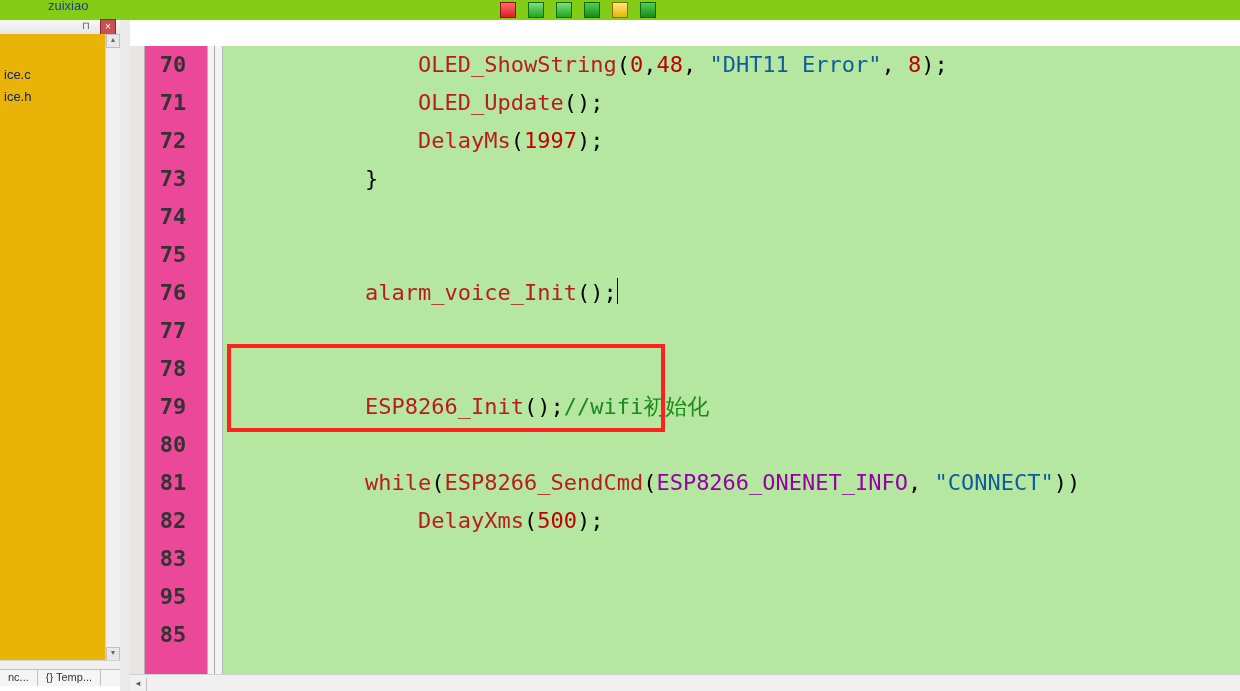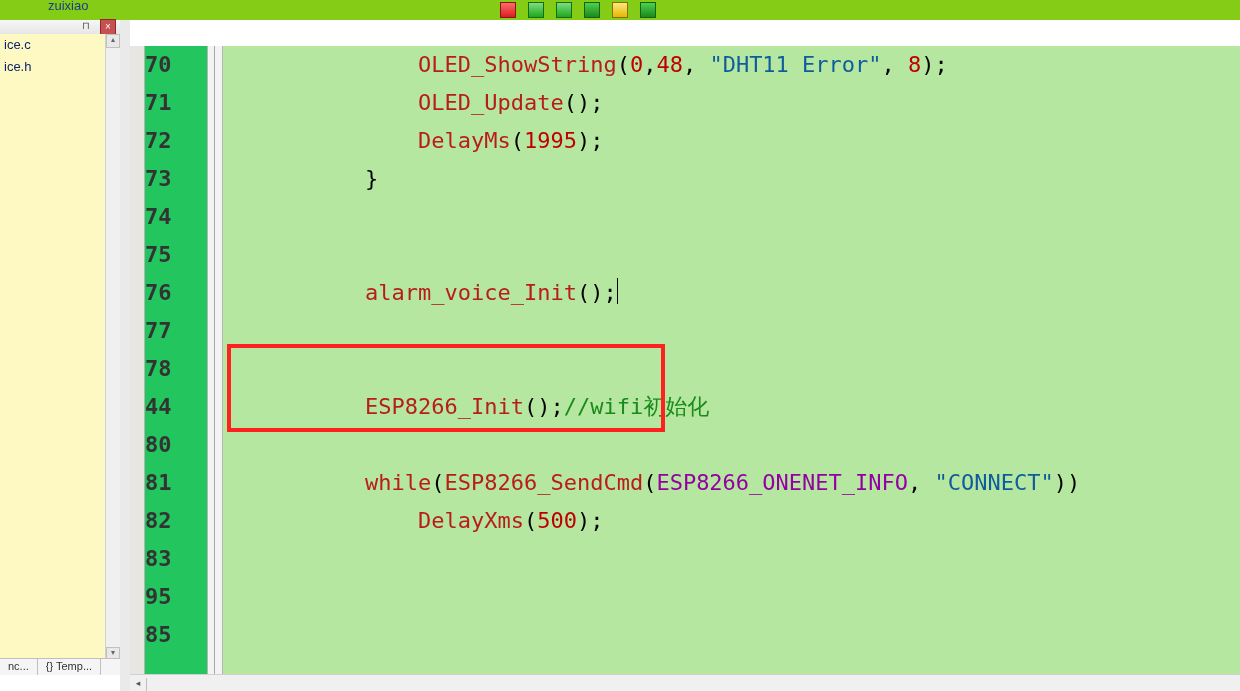--- a/index.html
+++ b/index.html
@@ -77,21 +77,22 @@
   border: 1px solid #8a2a2a;
   color: #fff;
   font-size: 10px;
   line-height: 13px;
   text-align: center;
 }
 .left-pane .tree-body {
   position: absolute;
   top: 14px; left: 0; right: 14px;
   bottom: 30px;
-  background: #fef9c3;
+  background: #eab308;
+  padding-top: 30px;
 }
 .left-pane .tree-body .file-item {
   padding-left: 4px;
   color: #0a246a;
   font-size: 13px;
   line-height: 22px;
   white-space: nowrap;
 }
 .left-pane .vscroll {
   position: absolute;
@@ -113,21 +114,21 @@
 .left-pane .vscroll .down-arrow { position: absolute; bottom: 0; left:0; right:0; }
 .left-pane .hscroll {
   position: absolute;
   left: 0; right: 0; bottom: 16px;
   height: 14px;
   background: #f0f0f0;
   border-top: 1px solid #d0d0d0;
 }
 .left-pane .bottom-tabs {
   position: absolute;
-  left: 0; right: 0; bottom: 16px;
+  left: 0; right: 0; bottom: 5px;
   height: 16px;
   background: #f5f5f5;
   border-top: 1px solid #c0c0c0;
   display: flex;
   overflow: hidden;
 }
 .left-pane .bottom-tabs .btab {
   border-right: 1px solid #c0c0c0;
   padding: 1px 8px;
   font-size: 11px;
@@ -251,23 +252,23 @@
   font-size: 22px;
   line-height: 38px;
 }
 .margin-rail {
   width: 14px;
   background: #e8e6e0;
   border-right: 1px solid #b5b5b5;
 }
 .ln-gutter {
   width: 56px;
-  background: #22c55e;
+  background: #ec4899;
   border-right: 1px solid #b5b5b5;
-  text-align: left;
+  text-align: center;
   padding-right: 6px;
   color: #333;
   font-weight: 600;
 }
 .ln-gutter div { height: 38px; }
 .fold-rail {
   width: 14px;
   background: #f3f3f3;
   border-right: 1px solid #b5b5b5;
   position: relative;
@@ -363,34 +364,34 @@
       <div class="ln-gutter">
           <div>70</div>
           <div>71</div>
           <div>72</div>
           <div>73</div>
           <div>74</div>
           <div>75</div>
           <div>76</div>
           <div>77</div>
           <div>78</div>
-          <div>44</div>
+          <div>79</div>
           <div>80</div>
           <div>81</div>
           <div>82</div>
           <div>83</div>
           <div>95</div>
           <div>85</div>
         </div>
       <div class="fold-rail"></div>
       <div class="code-area">
 
       <div class="code-line"><span class="indent">            </span><span class="tk-fn">OLED_ShowString</span><span>(</span><span class="tk-num">0</span><span>,</span><span class="tk-num">48</span><span>, </span><span class="tk-str">"DHT11 Error"</span><span>, </span><span class="tk-num">8</span><span>);</span></div>
           <div class="code-line"><span class="indent">            </span><span class="tk-fn">OLED_Update</span><span>();</span></div>
-          <div class="code-line"><span class="indent">            </span><span class="tk-fn">DelayMs</span><span>(</span><span class="tk-num">1995</span><span>);</span></div>
+          <div class="code-line"><span class="indent">            </span><span class="tk-fn">DelayMs</span><span>(</span><span class="tk-num">1997</span><span>);</span></div>
           <div class="code-line"><span class="indent">        </span><span>}</span></div>
           <div class="code-line"></div>
           <div class="code-line"></div>
           <div class="code-line"><span class="indent">        </span><span class="tk-fn">alarm_voice_Init</span><span>();</span><span class="caret"></span></div>
           <div class="code-line"></div>
           <div class="code-line"></div>
           <div class="code-line"><span class="indent">        </span><span class="tk-fn">ESP8266_Init</span><span>();</span><span class="tk-cm">//wifi初始化</span></div>
           <div class="code-line"></div>
           <div class="code-line"><span class="indent">        </span><span class="tk-kw">while</span><span>(</span><span class="tk-fn">ESP8266_SendCmd</span><span>(</span><span class="tk-id">ESP8266_ONENET_INFO</span><span>, </span><span class="tk-str">"CONNECT"</span><span>))</span></div>
           <div class="code-line"><span class="indent">            </span><span class="tk-fn">DelayXms</span><span>(</span><span class="tk-num">500</span><span>);</span></div>

